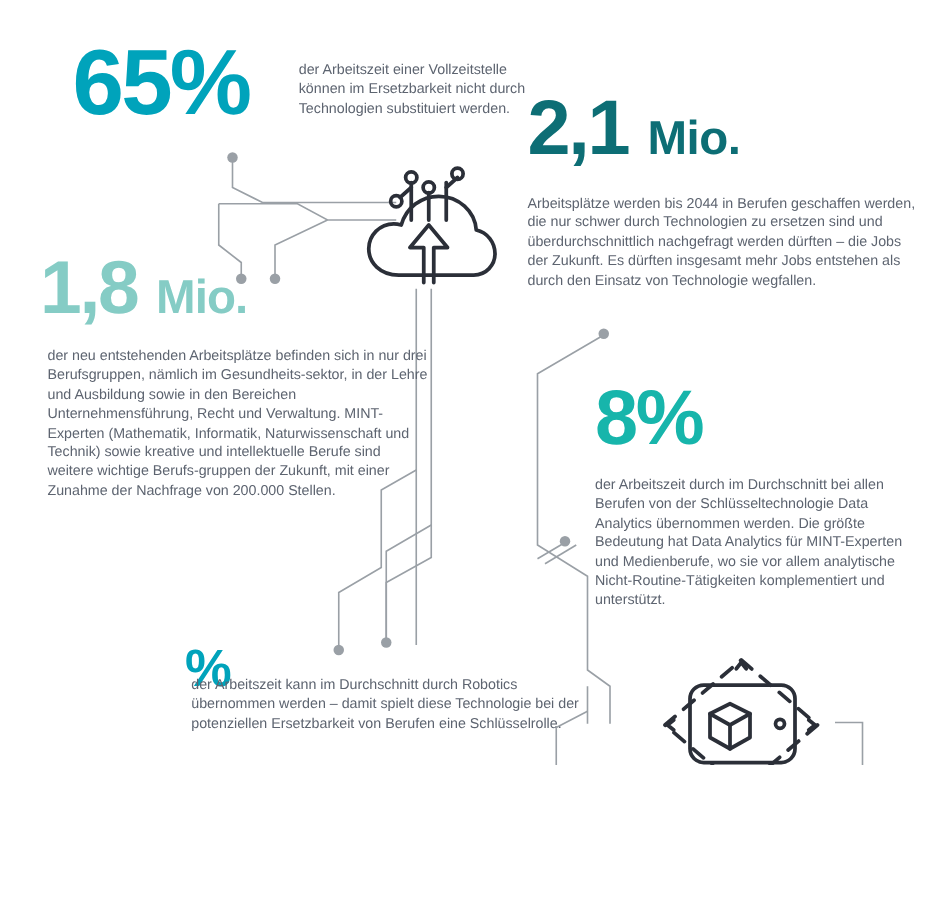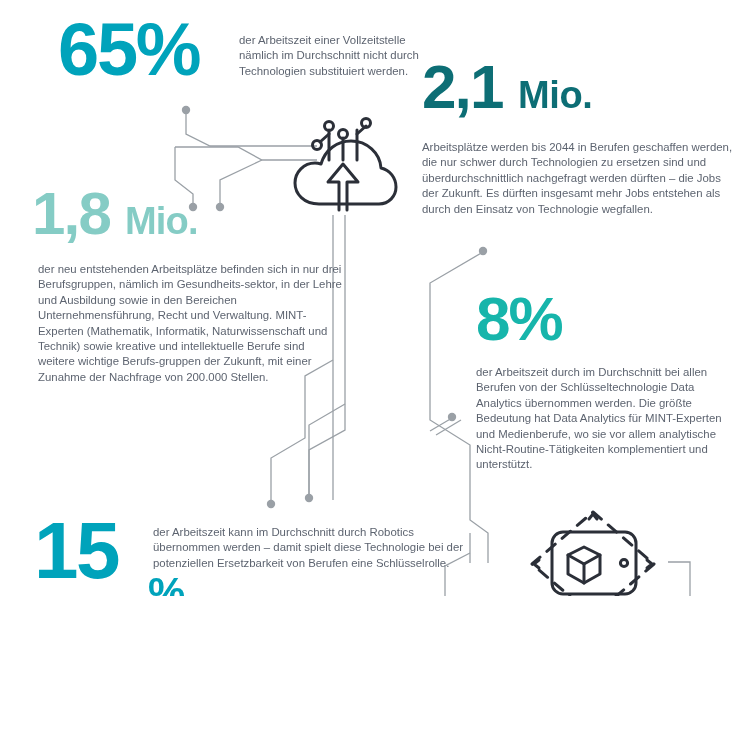--- a/index.html
+++ b/index.html
@@ -10,20 +10,21 @@
   body {
     font-family: "Liberation Sans", sans-serif;
     -webkit-font-smoothing: antialiased;
   }
   #infographic {
     position: relative;
     width: 742px;
     height: 596px;
     background: #ffffff;
     overflow: hidden;
+    margin-top: 16px;
   }
   #circuit-layer {
     position: absolute;
     top: 0; left: 0;
     width: 742px;
     height: 736px;
     pointer-events: none;
   }
   .stat {
     position: absolute;
@@ -192,40 +193,40 @@
       <circle cx="452" cy="417" r="4.2"></circle>
       <circle cx="309" cy="498" r="4.2"></circle>
       <circle cx="271" cy="504" r="4.2"></circle>
       <circle cx="240" cy="628" r="4.2"></circle>
       <circle cx="473" cy="662" r="4.2"></circle>
     </g>
   </svg>
 
   <div class="stat" id="stat-65">
     <div class="bignum">65%</div>
-    <p class="body-text">der Arbeitszeit einer Vollzeitstelle nämlich im Durchschnitt nicht durch Technologien substituiert werden.</p>
+    <p class="body-text">der Arbeitszeit einer Vollzeitstelle können im Ersetzbarkeit nicht durch Technologien substituiert werden.</p>
   </div>
 
   <div class="stat" id="stat-21">
     <div class="bignum"><span>2,1</span> <span class="unit">Mio.</span></div>
     <p class="body-text">Arbeitsplätze werden bis 2044 in Berufen geschaffen werden, die nur schwer durch Technologien zu ersetzen sind und überdurchschnittlich nachgefragt werden dürften – die Jobs der Zukunft. Es dürften insgesamt mehr Jobs entstehen als durch den Einsatz von Technologie wegfallen.</p>
   </div>
 
   <div class="stat" id="stat-18">
     <div class="bignum"><span>1,8</span> <span class="unit">Mio.</span></div>
     <p class="body-text">der neu entstehenden Arbeitsplätze befinden sich in nur drei Berufsgruppen, nämlich im Gesundheits-sektor, in der Lehre und Ausbildung sowie in den Bereichen Unternehmensführung, Recht und Verwaltung. MINT-Experten (Mathematik, Informatik, Naturwissenschaft und Technik) sowie kreative und intellektuelle Berufe sind weitere wichtige Berufs-gruppen der Zukunft, mit einer Zunahme der Nachfrage von 200.000 Stellen.</p>
   </div>
 
   <div class="stat" id="stat-8">
     <div class="bignum">8%</div>
     <p class="body-text">der Arbeitszeit durch im Durchschnitt bei allen Berufen von der Schlüsseltechnologie Data Analytics übernommen werden. Die größte Bedeutung hat Data Analytics für MINT-Experten und Medienberufe, wo sie vor allem analytische Nicht-Routine-Tätigkeiten komplementiert und unterstützt.</p>
   </div>
 
   <div class="stat" id="stat-15">
-    <div class="bignum"><span>15</span><span class="pct">%</span></div>
+    <div class="bignum"><span class="pct">%</span></div>
     <p class="body-text">der Arbeitszeit kann im Durchschnitt durch Robotics übernommen werden – damit spielt diese Technologie bei der potenziellen Ersetzbarkeit von Berufen eine Schlüsselrolle.</p>
   </div>
 
   <div class="stat" id="stat-66">
     <div class="bignum">18%</div>
 
   </div>
 
   <div class="icon-wrap" id="cloud-icon-wrap">
     <svg width="118" height="112" viewBox="0 0 118 112" fill="none" stroke="#2b2f38" stroke-width="3" stroke-linecap="round" stroke-linejoin="round">

